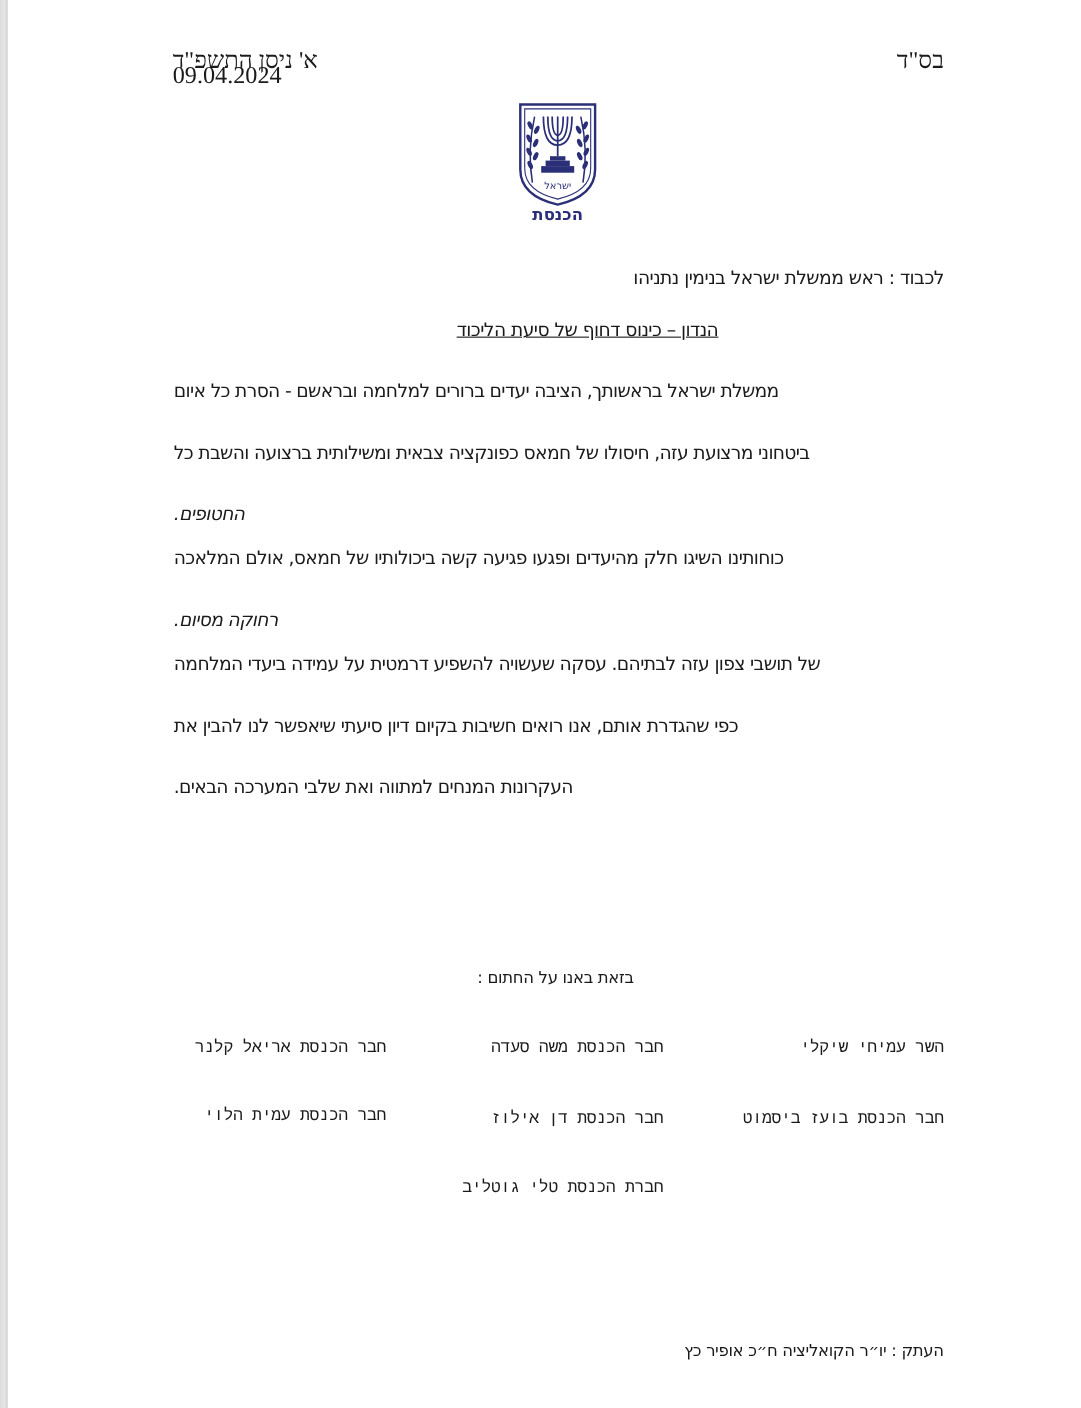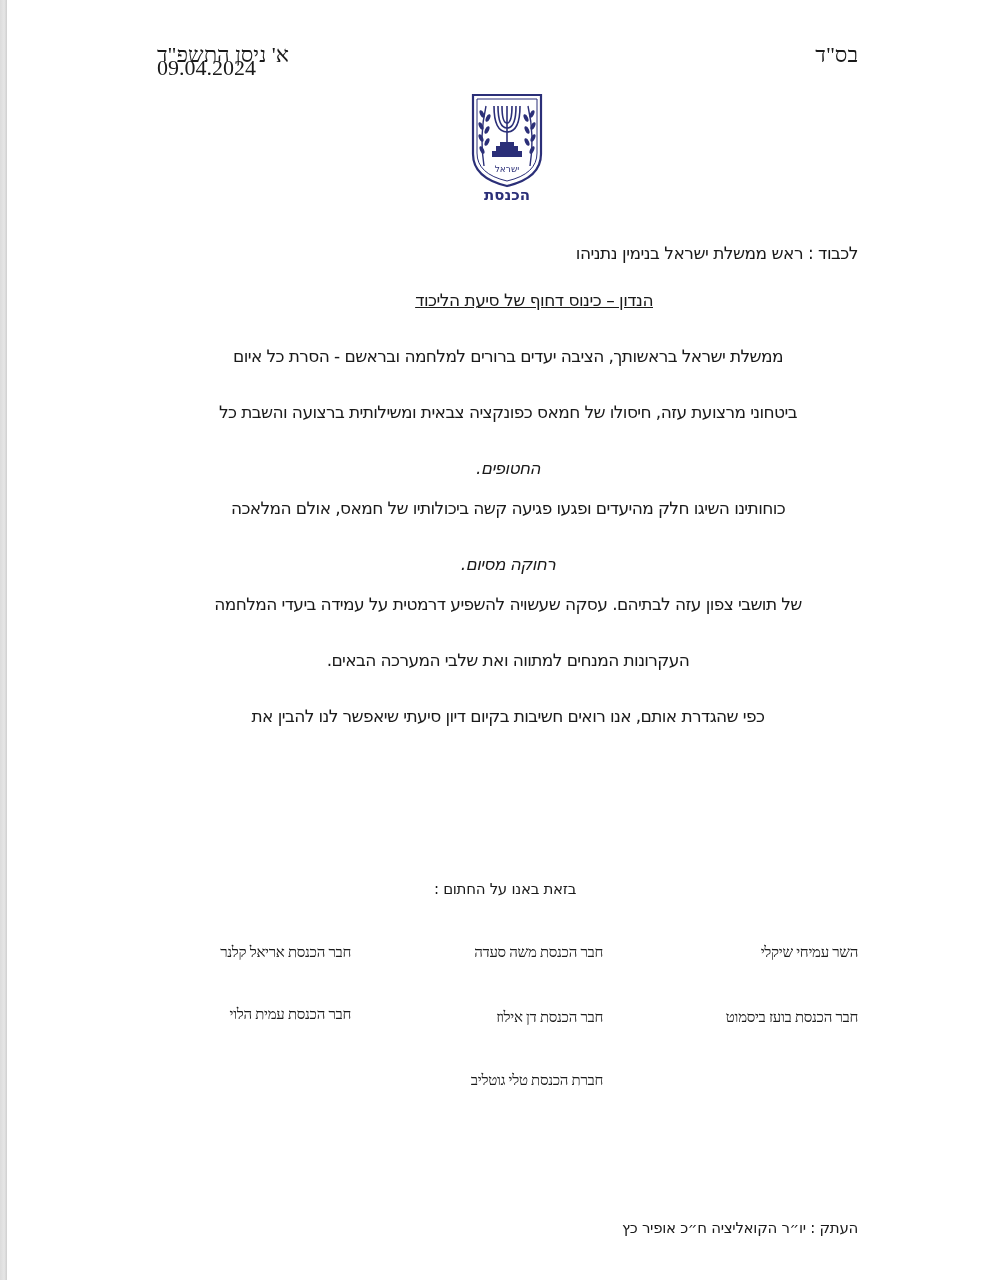--- a/index.html
+++ b/index.html
@@ -14,27 +14,27 @@
       background: linear-gradient(to right, #dcdcdc, #e6e6e6 60%, #cfcfcf);
     }
     .abs { position: absolute; }
     .bsd { top: 42px; right: 125px; font-size: 22px; direction: rtl; }
     .heb-date { top: 42px; left: 157px; font-size: 22px; direction: rtl; text-align: left; }
     .greg-date { top: 55px; left: 157px; font-size: 22px; }
     .logo { left: 470px; top: 92px; width: 74px; height: 112px; }
     .to-line { top: 243px; right: 125px; font-size: 17px; direction: rtl; font-family: "DejaVu Sans", sans-serif; letter-spacing: -0.5px; }
     .subject { top: 290px; right: 330px; font-size: 17px; direction: rtl; text-decoration: underline; font-family: "DejaVu Sans", sans-serif; letter-spacing: -0.5px; }
     .body-text {
-      top: 340px; right: 125px; width: 700px; direction: rtl; text-align: center;
+      top: 340px; right: 125px; width: 700px; direction: rtl; text-align: left;
       font-family: "DejaVu Sans", sans-serif; font-size: 17px; letter-spacing: -0.6px;
     }
     .body-line { height: 56px; line-height: 32px; white-space: nowrap; }
     .body-line.short { height: 40px; font-style: italic; }
     .sig-intro { top: 880px; left: 0; width: 1010px; text-align: center; direction: rtl; font-family: "DejaVu Sans", sans-serif; font-size: 15px; letter-spacing: -0.3px; }
-    .sig { font-family: Liberation Serif, serif; font-size: 15px; direction: rtl; white-space: nowrap; letter-spacing: -0.3px; }
+    .sig { font-family: Liberation Mono, monospace; font-size: 15px; direction: rtl; white-space: nowrap; letter-spacing: -0.3px; }
     .cc { top: 1219px; right: 125px; direction: rtl; font-family: "DejaVu Sans", sans-serif; font-size: 15px; letter-spacing: -0.3px; }
   </style>
 </head>
 <body>
 
 <div class="left-edge"></div>
 
 <div class="abs bsd">בס"ד</div>
 <div class="abs heb-date">א' ניסן התשפ"ד</div>
 <div class="abs greg-date">09.04.2024</div>
@@ -80,22 +80,22 @@
 <div class="abs to-line">לכבוד : ראש ממשלת ישראל בנימין נתניהו</div>
 <div class="abs subject">הנדון – כינוס דחוף של סיעת הליכוד</div>
 
 <div class="abs body-text">
   <div class="body-line">ממשלת ישראל בראשותך, הציבה יעדים ברורים למלחמה ובראשם -  הסרת כל איום</div>
   <div class="body-line">ביטחוני מרצועת עזה, חיסולו של חמאס כפונקציה צבאית ומשילותית ברצועה והשבת כל</div>
   <div class="body-line short">החטופים.</div>
   <div class="body-line">כוחותינו השיגו חלק מהיעדים ופגעו פגיעה קשה ביכולותיו של חמאס, אולם המלאכה</div>
   <div class="body-line short">רחוקה מסיום.</div>
   <div class="body-line">של תושבי צפון עזה לבתיהם. עסקה שעשויה להשפיע דרמטית על עמידה ביעדי המלחמה</div>
+  <div class="body-line">כפי שהגדרת אותם, אנו רואים חשיבות בקיום דיון סיעתי שיאפשר לנו להבין את</div>
   <div class="body-line">העקרונות המנחים למתווה ואת שלבי המערכה הבאים.</div>
-  <div class="body-line">כפי שהגדרת אותם, אנו רואים חשיבות בקיום דיון סיעתי שיאפשר לנו להבין את</div>
 </div>
 
 <div class="abs sig-intro">בזאת באנו על החתום :</div>
 
 <div class="abs sig" style="top:944px; right:125px;text-align:right;">השר עמיחי שיקלי</div>
 <div class="abs sig" style="top:944px; right:380px;">חבר הכנסת משה סעדה</div>
 <div class="abs sig" style="top:944px; right:632px;">חבר הכנסת אריאל קלנר</div>
 <div class="abs sig" style="top:1009px; right:125px;">חבר הכנסת בועז ביסמוט</div>
 <div class="abs sig" style="top:1009px; right:380px;">חבר הכנסת דן אילוז</div>
 <div class="abs sig" style="top:1006px; right:632px;text-align:right;">חבר הכנסת עמית הלוי</div>

